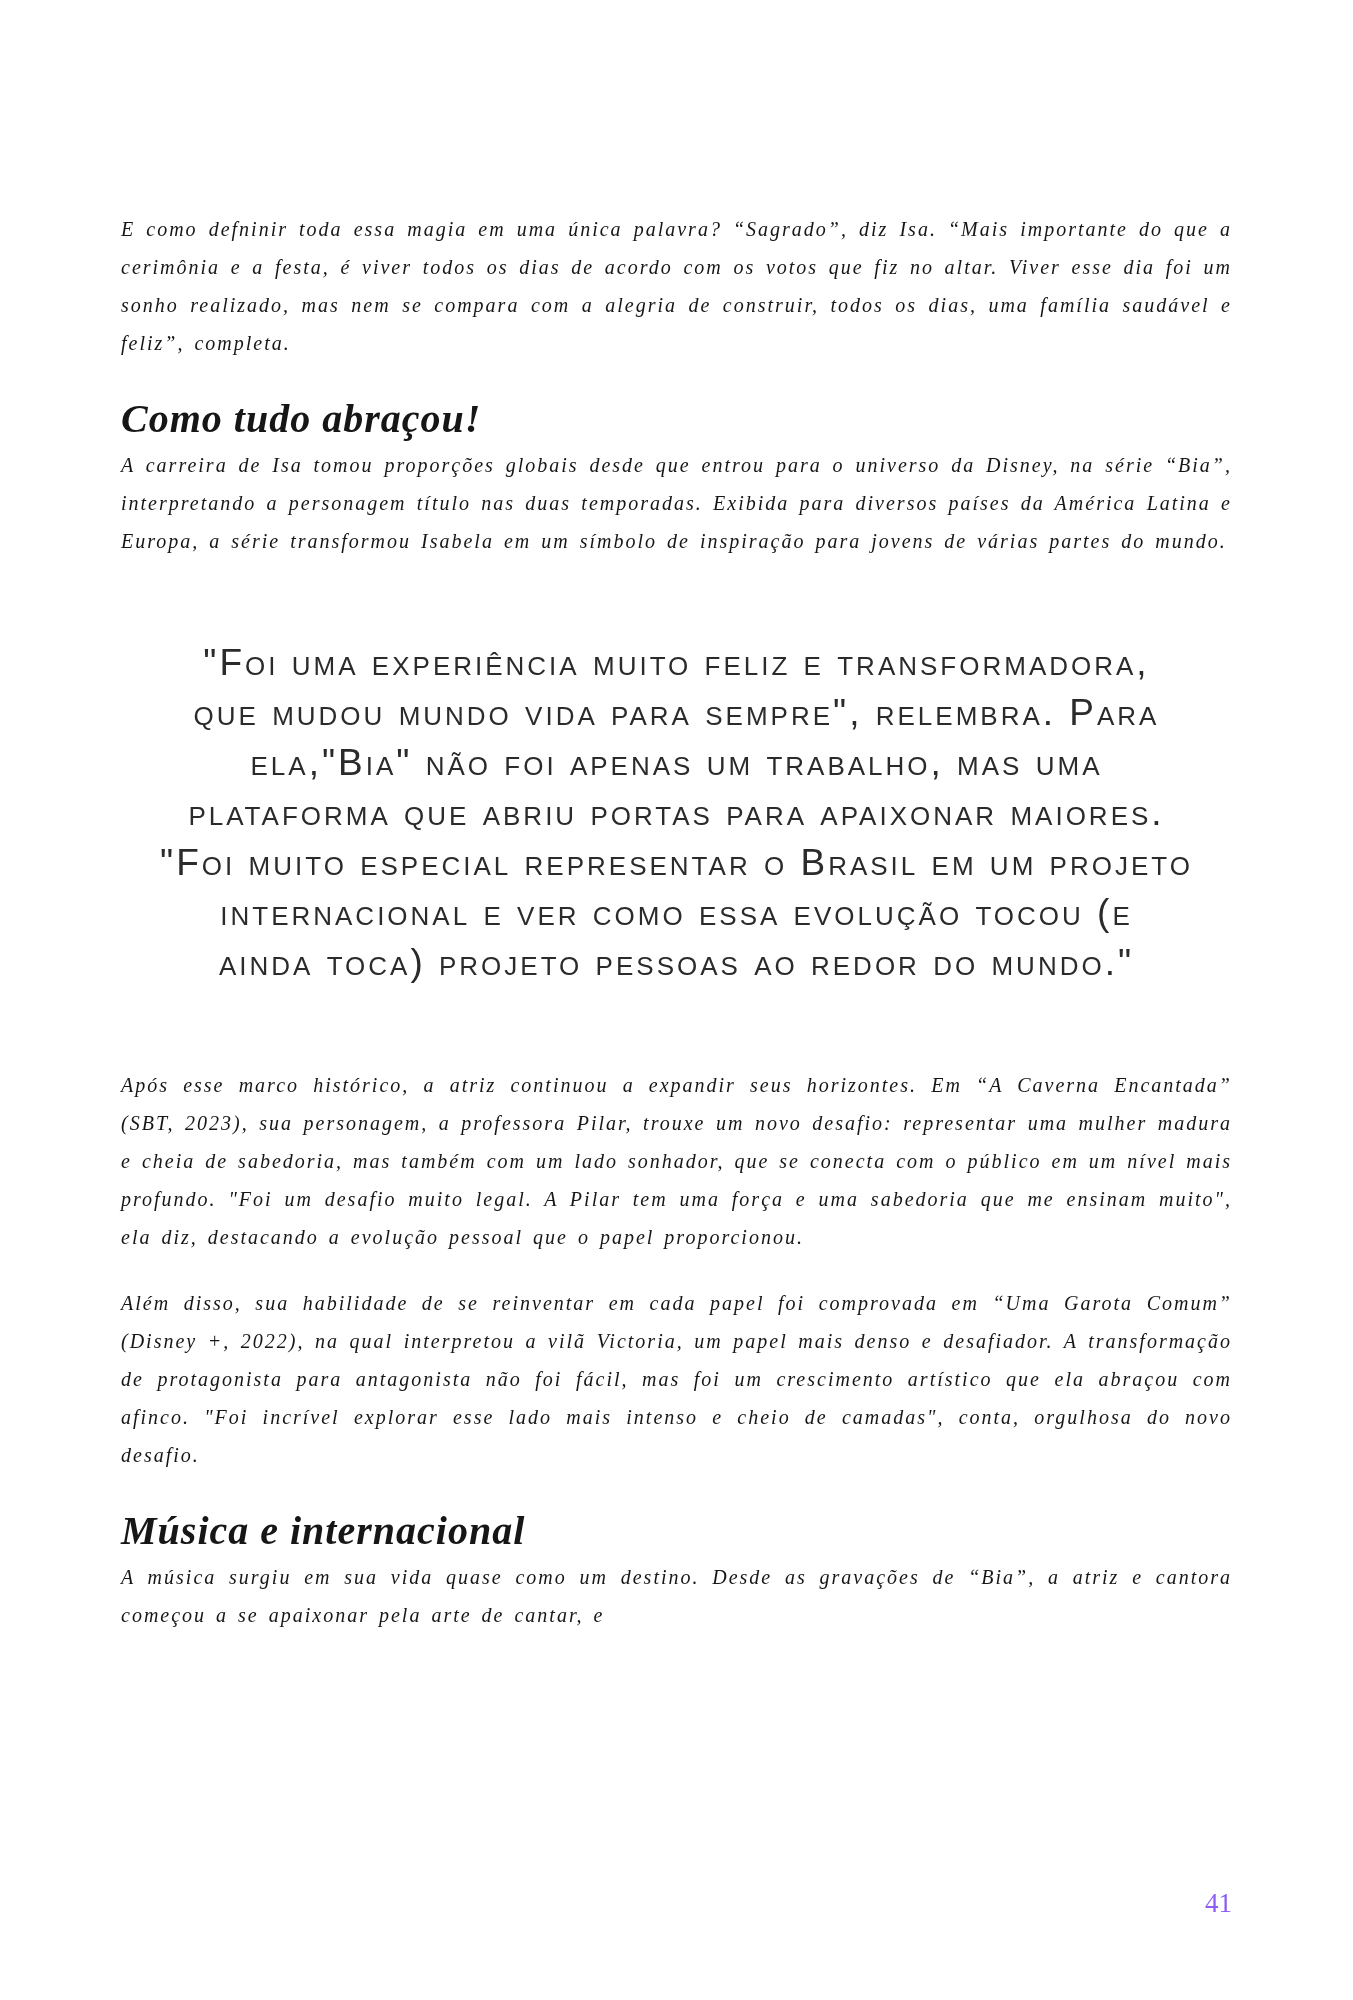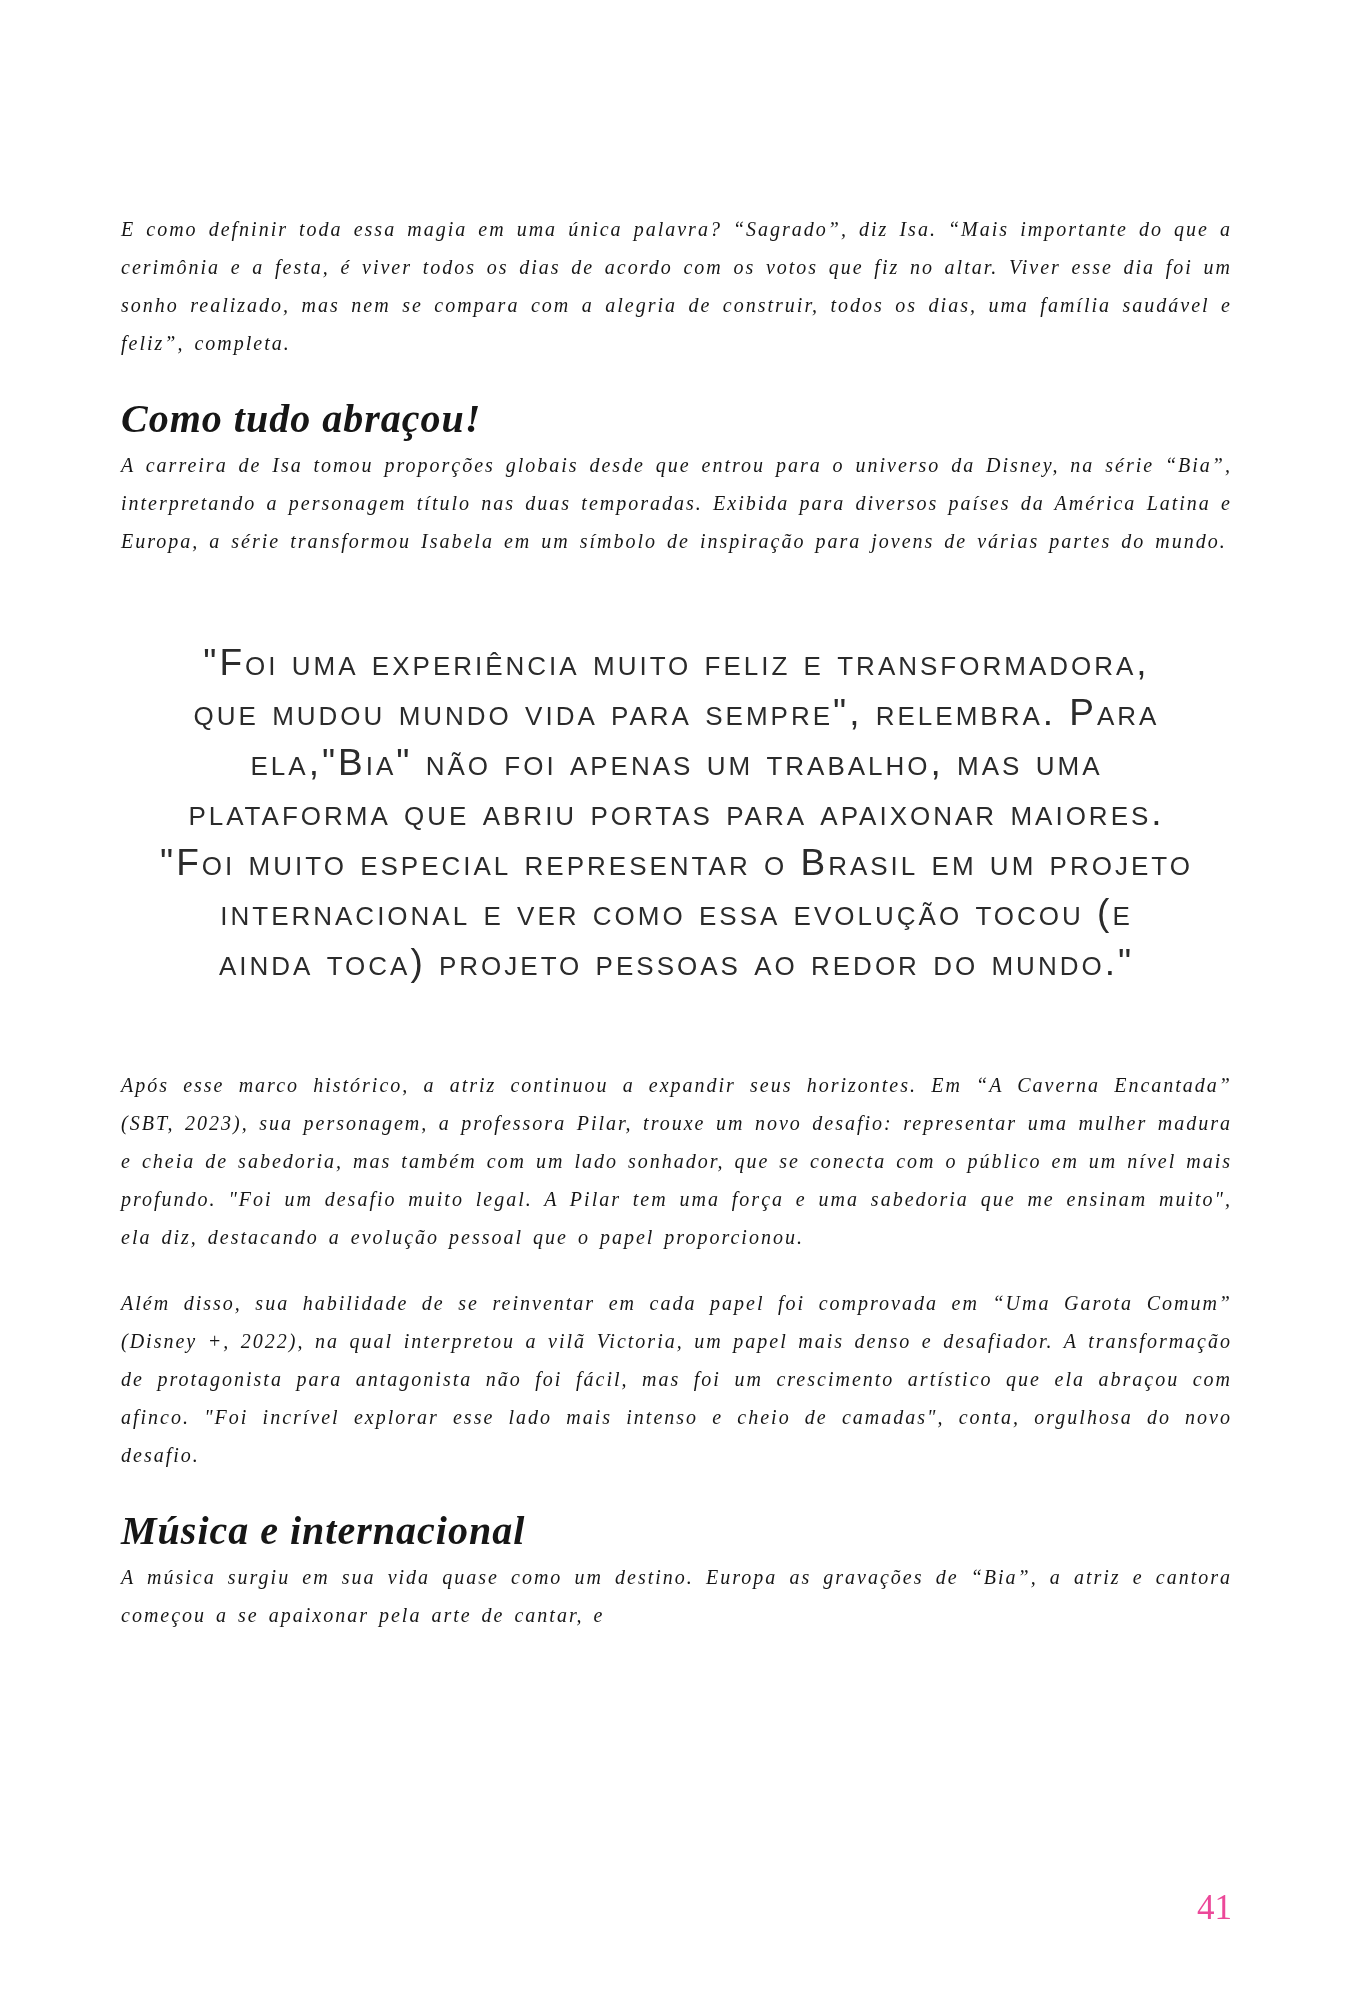--- a/index.html
+++ b/index.html
@@ -54,22 +54,22 @@
   }
   .pull-quote .quote-line {
     white-space: nowrap;
   }
   .page-number {
     position: absolute;
     top: 1888px;
     right: 121px;
     font-family: "Liberation Serif", serif;
     font-style: normal;
-    font-size: 35px;
-    color: #ec4899;
+    font-size: 27px;
+    color: #8b5cf6;
   }
 </style>
 </head>
 <body>
 
 <div class="page">
   <div class="content">
 
     <p class="body-par">E como defninir toda essa magia em uma única palavra? “Sagrado”, diz Isa. “Mais importante do que a cerimônia e a festa, é viver todos os dias de acordo com os votos que fiz no altar. Viver esse dia foi um sonho realizado, mas nem se compara com a alegria de construir, todos os dias, uma família saudável e feliz”, completa.</p>
 
@@ -86,18 +86,18 @@
       <div class="quote-line">internacional e ver como essa evolução tocou (e</div>
       <div class="quote-line">ainda toca) projeto pessoas ao redor do mundo."</div>
     </div>
 
     <p class="body-par">Após esse marco histórico, a atriz continuou a expandir seus horizontes. Em “A Caverna Encantada” (SBT, 2023), sua personagem, a professora Pilar, trouxe um novo desafio: representar uma mulher madura e cheia de sabedoria, mas também com um lado sonhador, que se conecta com o público em um nível mais profundo. "Foi um desafio muito legal. A Pilar tem uma força e uma sabedoria que me ensinam muito", ela diz, destacando a evolução pessoal que o papel proporcionou.</p>
 
     <p class="body-par">Além disso, sua habilidade de se reinventar em cada papel foi comprovada em “Uma Garota Comum” (Disney +, 2022), na qual interpretou a vilã Victoria, um papel mais denso e desafiador. A transformação de protagonista para antagonista não foi fácil, mas foi um crescimento artístico que ela abraçou com afinco. "Foi incrível explorar esse lado mais intenso e cheio de camadas", conta, orgulhosa do novo desafio.</p>
 
     <h2 class="section-heading">Música e internacional</h2>
 
-    <p class="body-par">A música surgiu em sua vida quase como um destino. Europa as gravações de “Bia”, a atriz e cantora começou a se apaixonar pela arte de cantar, e</p>
+    <p class="body-par">A música surgiu em sua vida quase como um destino. Desde as gravações de “Bia”, a atriz e cantora começou a se apaixonar pela arte de cantar, e</p>
 
   </div>
 
   <div class="page-number">41</div>
 </div>
 
 </body></html>

